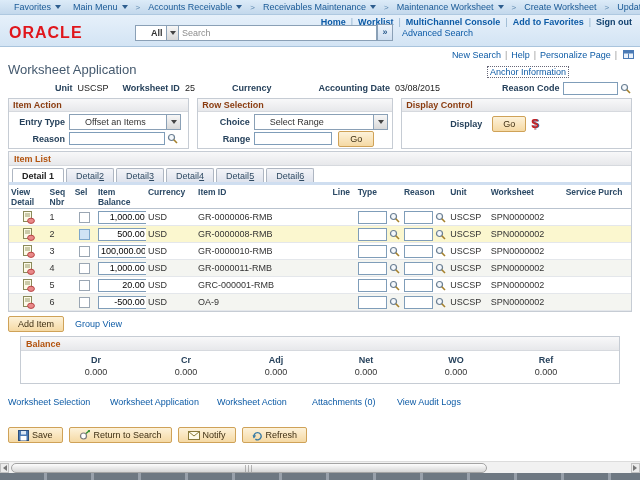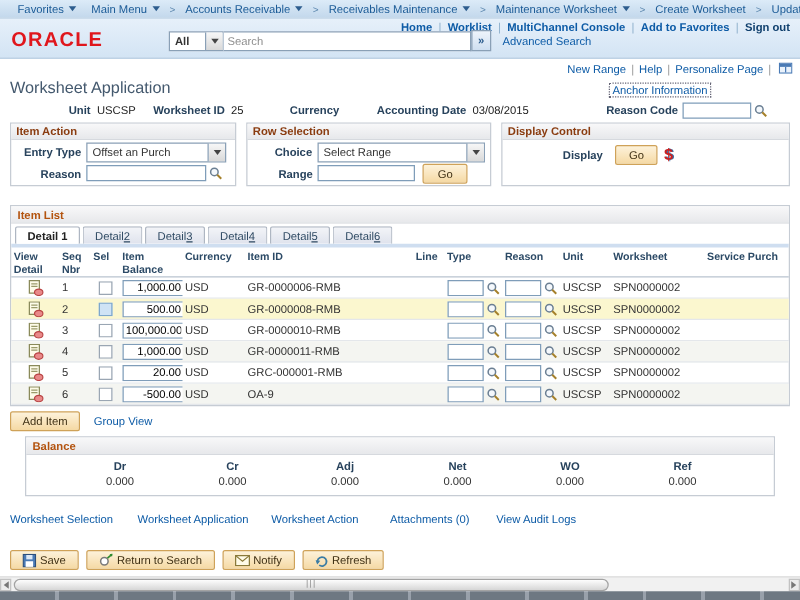--- a/index.html
+++ b/index.html
@@ -12,21 +12,21 @@
   .bc-item { margin:0 6px; cursor:pointer; display:inline-flex; align-items:center; }
   .bc-sep { color:#5b86ad; margin:0 2px; font-size:8px; }
   .car { display:inline-block; width:0; height:0; border:3px solid transparent; border-top:4px solid #2d5d8e; margin-left:4px; margin-top:3px; }
   .hdr { height:32px; background:linear-gradient(#e6f0fa,#d3e4f4); border-bottom:1px solid #a9c4dd; position:relative; }
   .oracle { position:absolute; left:9px; top:9px; font-size:16px; font-weight:bold; color:#e0161c; letter-spacing:1px; }
   .hnav { position:absolute; right:8px; top:2px; font-weight:bold; color:#1a5a96; }
   .hnav .sep { color:#8fb0cc; font-weight:normal; margin:0 5px; }
   .hnav .lnk:last-child { color:#10406e; }
   .searchbar { position:absolute; left:135px; top:9px; display:flex; align-items:center; }
   .ddl { display:inline-flex; align-items:center; border:1px solid #8aa0b6; background:#fff; height:16px; }
-  .ddl .txt { padding:0 4px; flex:1; white-space:nowrap; overflow:hidden; }
+  .ddl .txt { padding:0 15px; flex:1; white-space:nowrap; overflow:hidden; }
   .ddl .btn { width:14px; height:14px; background:linear-gradient(#f7f7f7,#d9d9d9); border-left:1px solid #8aa0b6; display:flex; align-items:center; justify-content:center; }
   .ddl .btn .car { border-top-color:#444; margin:3px 0 0 0; }
   .scope { width:44px; font-weight:bold; }
   input.search { width:198px; height:16px; border:1px solid #8aa0b6; border-left:none; font-size:9px; padding:0 3px; font-family:"Liberation Sans",sans-serif; }
   input::placeholder { color:#8d8d8d; }
   .sgo { width:16px; height:17px; background:linear-gradient(#eef4fb,#cfdff1); border:1px solid #8aa0b6; color:#2d5d8e;
     font-weight:bold; text-align:center; line-height:15px; cursor:pointer; }
   .adv { margin-left:9px; }
   .lnk { color:#0d5ba6; cursor:pointer; }
 
@@ -53,21 +53,21 @@
     font-weight:bold; color:#b3530e; padding:2px 5px; }
   .grow { display:flex; align-items:center; margin:2px 4px; height:15px; }
   .glabel { font-weight:bold; color:#27425c; text-align:right; margin-right:4px; }
   .psbtn { background:linear-gradient(#fdf2da,#f5d9a4); border:1px solid #cfa258; border-radius:2px;
     font-size:9px; color:#3f3014; padding:1px 9px; height:16px; cursor:pointer; font-family:"Liberation Sans",sans-serif;
     display:inline-flex; align-items:center; gap:3px;text-align:center; }
   .curico { color:#cc1f1f; font-weight:bold; font-size:13px; margin-left:5px; text-shadow:1px 0 #3a6ea5; cursor:pointer; }
   .avsrow { text-align:center; margin-top:3px; height:17px; }
 
   
-  .ilist { margin:15px 8px 0; border:1px solid #c6ccd4; }
+  .ilist { margin:2px 8px 0; border:1px solid #c6ccd4; }
   .tabs { display:flex; gap:2px; padding:2px 0 0 3px; border-bottom:3px solid #cfdef0; background:#fff; }
   .tab { height:14px; padding:0 9px; color:#2f4a63; background:linear-gradient(#f3f4f8,#dfe3ed);
     border:1px solid #aeb6c2; border-bottom:none; border-radius:2px 2px 0 0; display:flex; align-items:center; cursor:pointer; }
   .tab.active { background:#fff; font-weight:bold; color:#222; }
   .thead { display:flex; min-height:24px; border-bottom:1px solid #b9c3cf; font-size:8.5px; font-weight:bold; color:#2c4a66; padding-top:2px; }
   .thead > div { padding:0 2px; overflow:hidden; }
   .trow { display:flex; align-items:center; height:17px; border-bottom:1px solid #e4e7eb; color:#333; }
   .trow.alt { background:#f4f5f1; }
   .trow.hl { background:#fbf7cf; }
   .cell { padding:0 2px; white-space:nowrap; overflow:hidden; }
@@ -135,57 +135,57 @@
             <i class="car"></i>
           </span>
       </div>
       <input class="search" placeholder="Search" style="">
       <div class="sgo">»</div>
       <span class="lnk adv">Advanced Search</span>
     </div>
   </div>
 
   <div class="pagelinksrow">
-    <span id="pagelinks"><span class="lnk">New Range</span><span class="sep">|</span><span class="lnk">Help</span><span class="sep">|</span><span class="lnk">Personalize Page</span></span><span class="sep">|</span><span class="winicon"><svg width="11" height="9">
+    <span id="pagelinks"><span class="lnk">New Search</span><span class="sep">|</span><span class="lnk">Help</span><span class="sep">|</span><span class="lnk">Personalize Page</span></span><span class="sep">|</span><span class="winicon"><svg width="11" height="9">
           <rect x="0.5" y="0.5" width="10" height="8" fill="#eaf2fb" stroke="#4a7ab5"></rect>
           <rect x="1" y="1" width="9" height="2.5" fill="#4a7ab5"></rect>
           <line x1="5.5" y1="3.5" x2="5.5" y2="8" stroke="#4a7ab5"></line>
         </svg></span>
   </div>
 
   <div class="titlerow">
     <span class="ptitle">Worksheet Application</span>
     <span class="anchor lnk">Anchor Information</span>
   </div>
 
   <div class="keyrow">
     <span class="kl" style="margin-left:47px">Unit</span>
     <span class="kv" style="margin-left:5px">USCSP</span>
     <span class="kl" style="margin-left:14px">Worksheet ID</span>
     <span class="kv" style="margin-left:5px">25</span>
     <span class="kl" style="margin-left:37px">Currency</span>
-    <span class="kl" style="margin-left:30px">Accounting Date</span>
+    <span class="kl" style="margin-left:47px">Accounting Date</span>
     <span class="kv" style="margin-left:5px">03/08/2015</span>
     <span class="kl" style="margin-left:62px">Reason Code</span>
     <input class="tinput" style="width: 55px; margin-left: 4px;">
     <span class="mag">
         <svg width="11" height="11">
           <circle cx="4.5" cy="4.5" r="3" fill="#f4f8fc" stroke="#6b7f93" stroke-width="1.2"></circle>
           <line x1="6.8" y1="6.8" x2="10" y2="10" stroke="#a5802a" stroke-width="1.6"></line>
         </svg>
       </span>
   </div>
 
   <div class="grouprow">
     <div class="gbox" style="width:183px">
       <div class="gh">Item Action</div>
       <div class="grow">
         <span class="glabel" style="width:52px">Entry Type</span>
         <div class="ddl" style="width:112px">
-          <span class="txt">Offset an Purch</span>
+          <span class="txt">Offset an Items</span>
           <span class="btn">
               <i class="car"></i>
             </span>
         </div>
       </div>
       <div class="grow">
         <span class="glabel" style="width:52px">Reason</span>
         <input class="tinput" style="width: 96px;">
         <span class="mag">
             <svg width="11" height="11">

